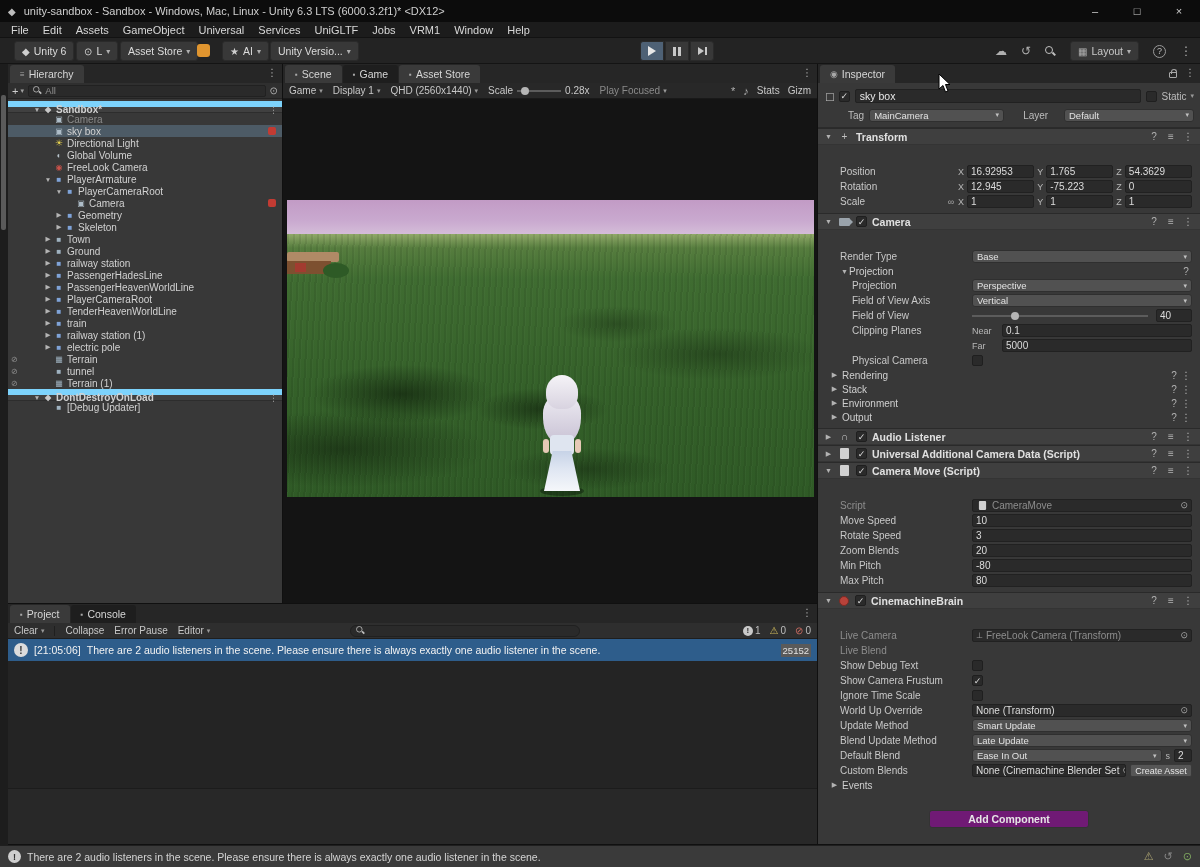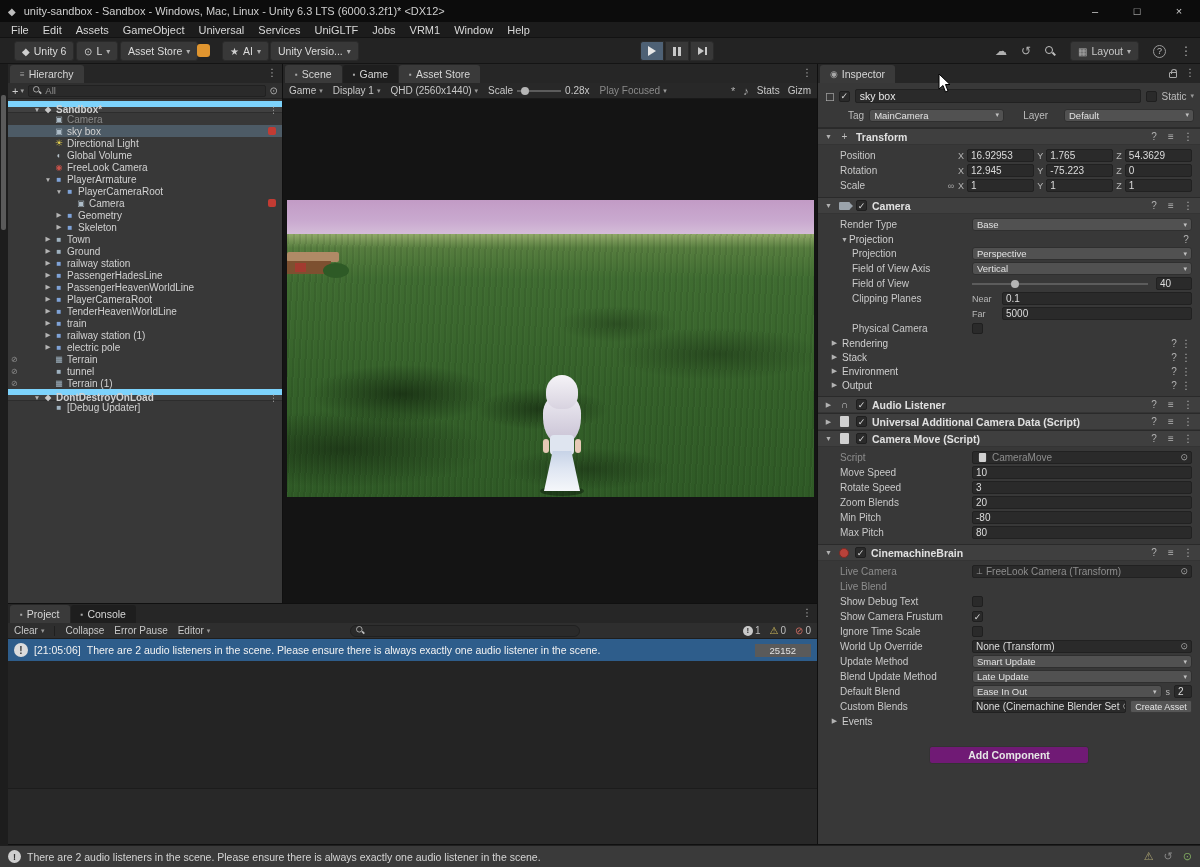--- a/index.html
+++ b/index.html
@@ -159,21 +159,21 @@
   .c-sep { width:1px; height:10px; background:#1f1f1f; }
   .c-search { width:230px; height:12px; margin-left:130px; background:#2a2a2a; border:1px solid #202020;
     border-radius:6px; display:flex; align-items:center; gap:3px; padding:0 4px; }
   .c-counts { margin-left:auto; display:flex; align-items:center; gap:9px; color:#bdbdbd; }
   .ccount { display:flex; align-items:center; gap:2px; }
   .cinfo { width:10px; height:10px; border-radius:50%; background:#c9c9c9; color:#2e2e2e; font-size:8px;
     font-weight:bold; display:flex; align-items:center; justify-content:center; }
   .c-log { height:22px; background:#2e5d8b; display:flex; align-items:center; gap:6px; padding:0 6px; color:#f2f2f2; font-size:10.5px; }
   .c-log .licon { width:14px; height:14px; border-radius:50%; background:#dcdcdc; color:#333; font-weight:bold;
     font-size:10px; display:flex; align-items:center; justify-content:center; flex:none; }
-  .c-log .lbadge { margin-left:auto; background:#5a5a5a; border-radius:0; padding:0 15px; height:13px;
+  .c-log .lbadge { margin-left:auto; background:#5a5a5a; border-radius:0; padding:0 2px; height:13px;
     line-height:13px; font-size:9.5px; color:#e2e2e2; flex:none; }
   .c-detail { position:absolute; left:0; top:184px; width:100%; height:56px; background:#282828; border-top:1px solid #1c1c1c; }
 
   
   .inspector { left:818px; top:64px; width:382px; height:780px; overflow:hidden; }
   .insp-head { padding:5px 6px 4px 8px; border-bottom:1px solid #2b2b2b; }
   .ih-row { display:flex; align-items:center; gap:5px; height:16px; }
   .ih-row + .ih-row { margin-top:3px; }
   .goico { font-size:13px; color:#c8c8c8; line-height:13px; }
   .cb { width:11px; height:11px; background:#2a2a2a; border:1px solid #1f1f1f; border-radius:2px; flex:none;
@@ -195,21 +195,21 @@
   .cico { width:13px; flex:none; text-align:center; font-size:10px; color:#c0c0c0; }
   .ico-cam { width:11px; height:8px; background:#9aa3ab; border-radius:1px; position:relative; flex:none; margin:0 1px; }
   .ico-cam::after { content:""; position:absolute; right:-3px; top:1px; border-left:3px solid #9aa3ab;
     border-top:3px solid transparent; border-bottom:3px solid transparent; }
   .ico-script { width:9px; height:11px; background:#d0d0d0; border-radius:1px; flex:none; margin:0 2px; }
   .ico-cm { width:10px; height:10px; border-radius:50%; background:#b8423a; border:1.5px solid #7c2a24; flex:none; margin:0 1px; }
   .comp-title { font-weight:bold; font-size:10.5px; color:#e0e0e0; }
   .hspace { flex:1; }
   .hic { color:#b2b2b2; font-size:10px; width:12px; text-align:center; }
 
-  .comp-body { padding:3px 0 4px 0; }
+  .comp-body { padding:3px 0 4px 0;margin-top:16px; }
   .insp-row { display:flex; align-items:center; height:15px; padding-left:22px; padding-right:8px; font-size:10px; color:#c8c8c8; }
   .insp-row.ind { padding-left:34px; }
   .ilabel { flex:0 0 132px; white-space:nowrap; overflow:hidden; }
   .insp-row.ind .ilabel { flex-basis:120px; }
   .ilabel.dimlbl { color:#8d8d8d; }
   .ival { flex:1; display:flex; align-items:center; gap:4px; min-width:0; }
   .fld { flex:1; height:13px; background:#2a2a2a; border:1px solid #212121; border-radius:2px;
     padding:0 3px; line-height:11px; color:#dcdcdc; font-size:10px; min-width:0; white-space:nowrap; overflow:hidden; }
   .fld.dimfld { color:#8d8d8d; }
   .fld.small { flex:0 0 36px; }

